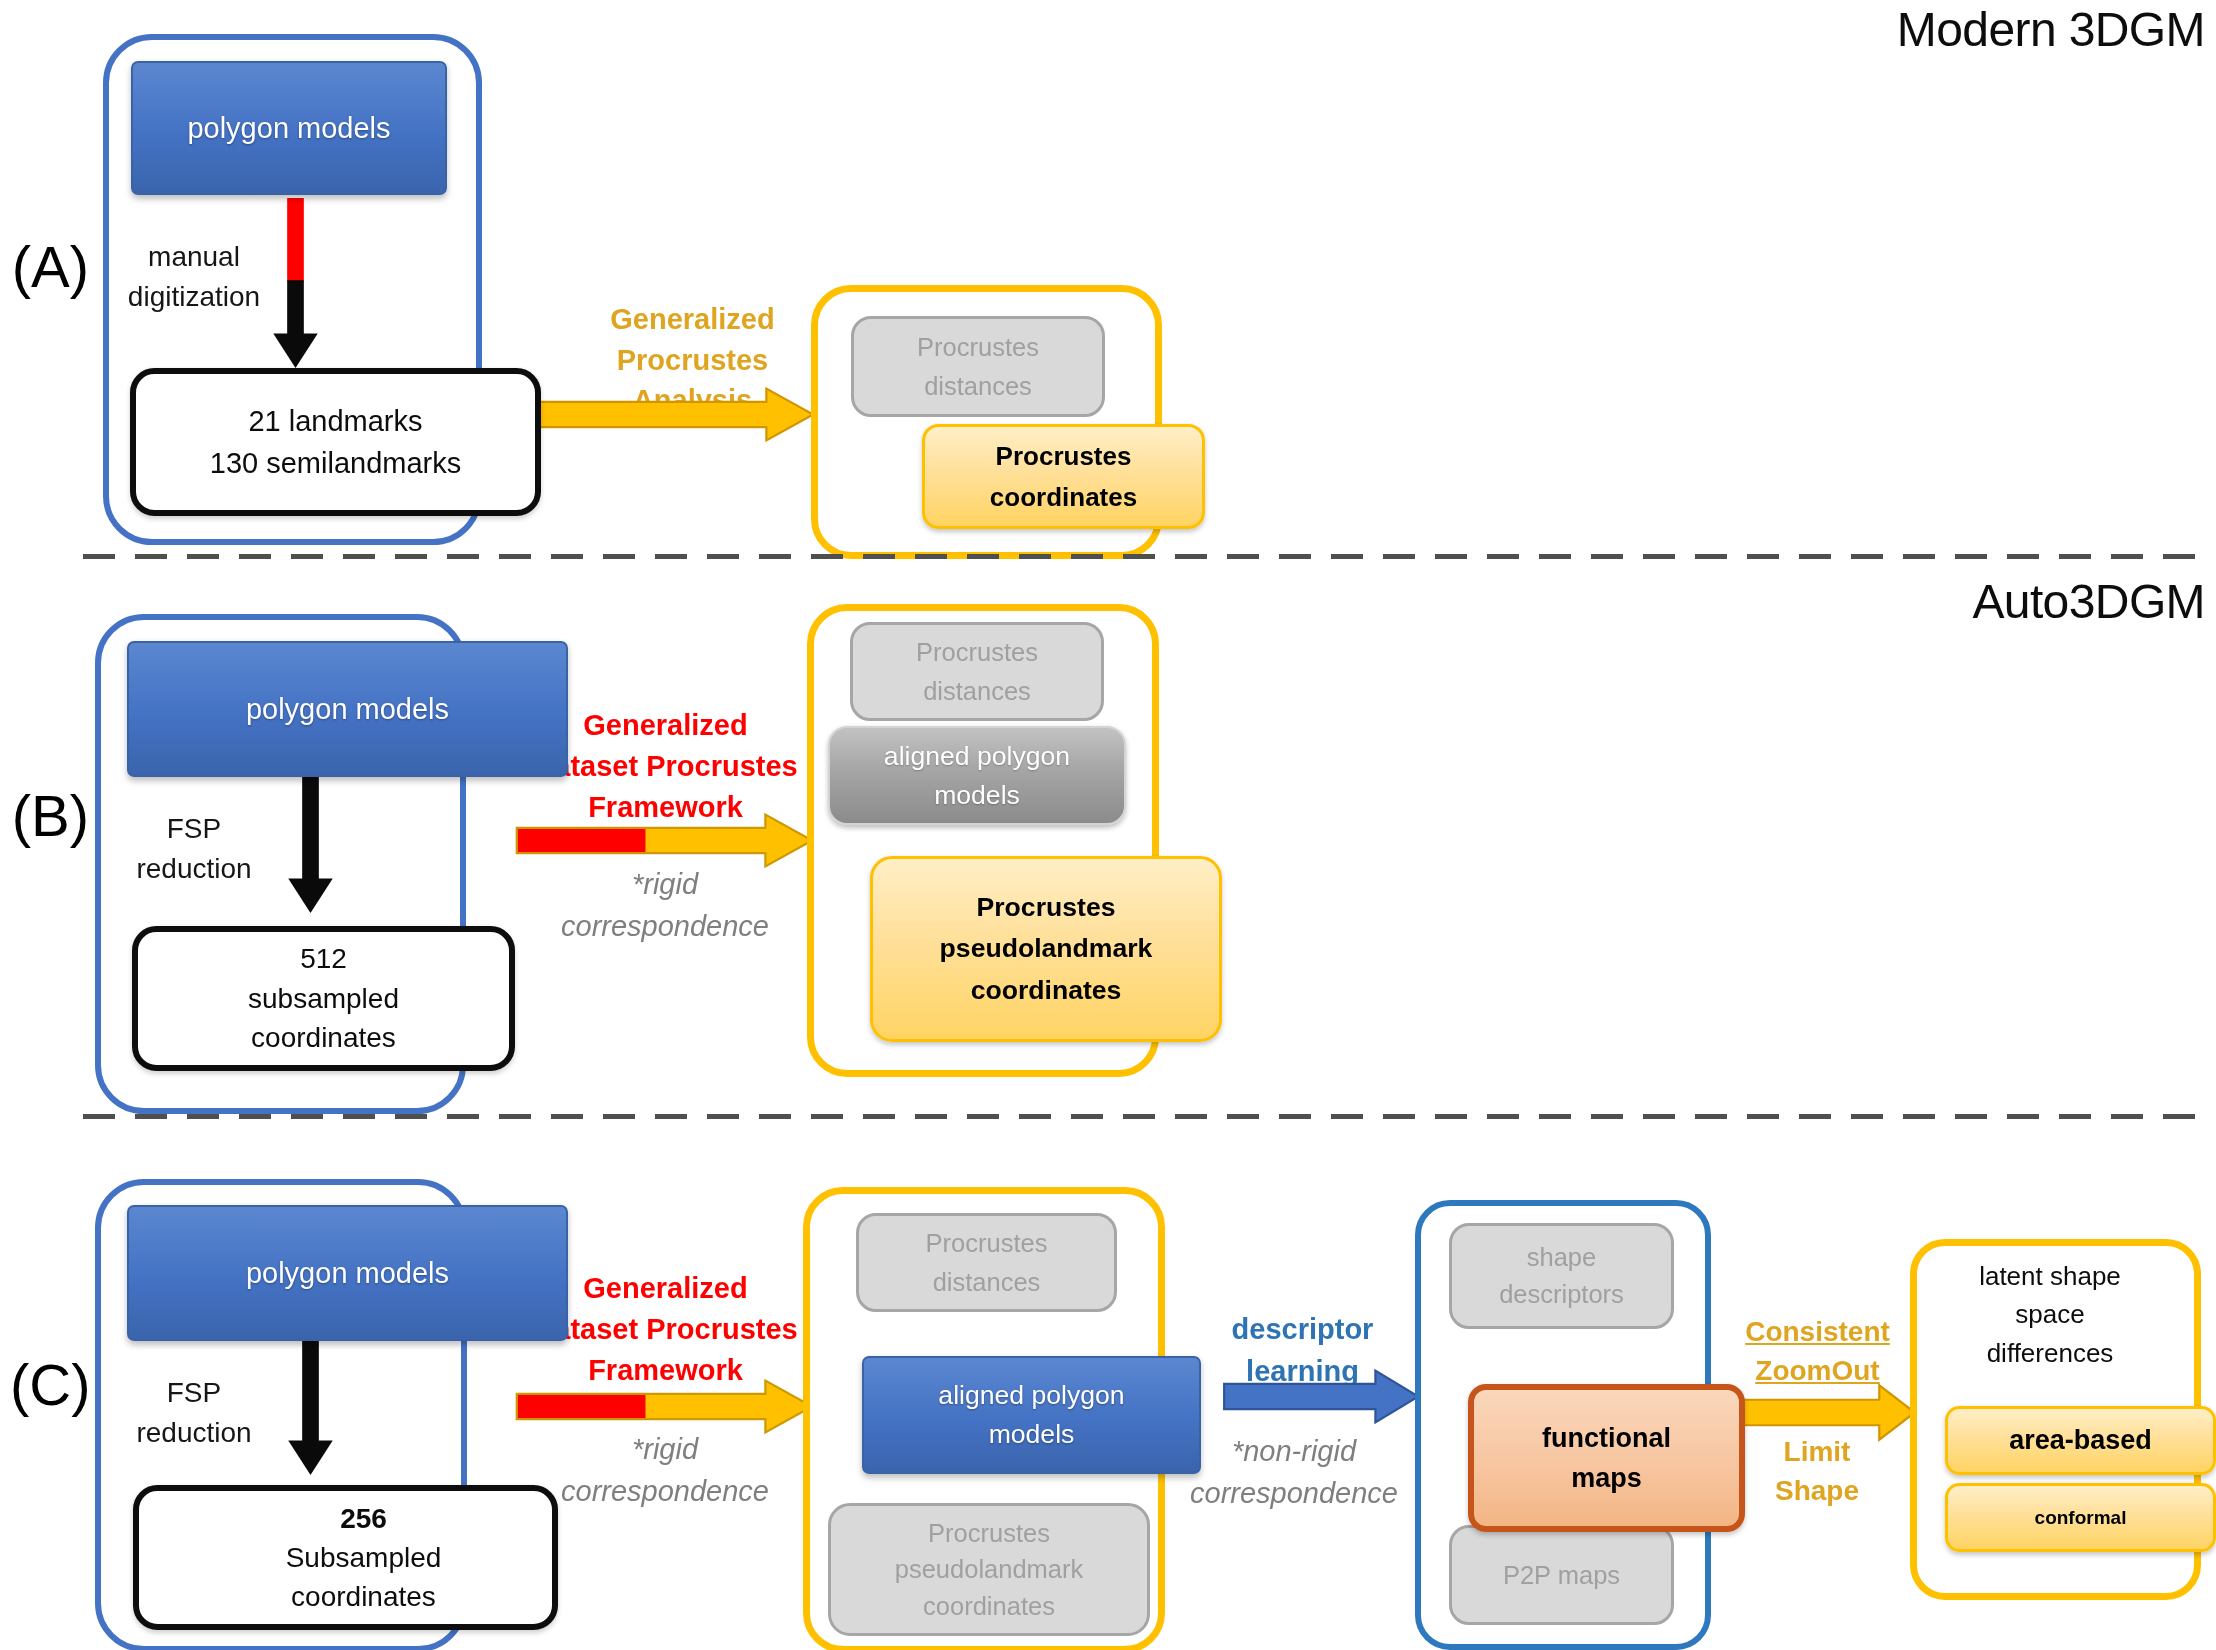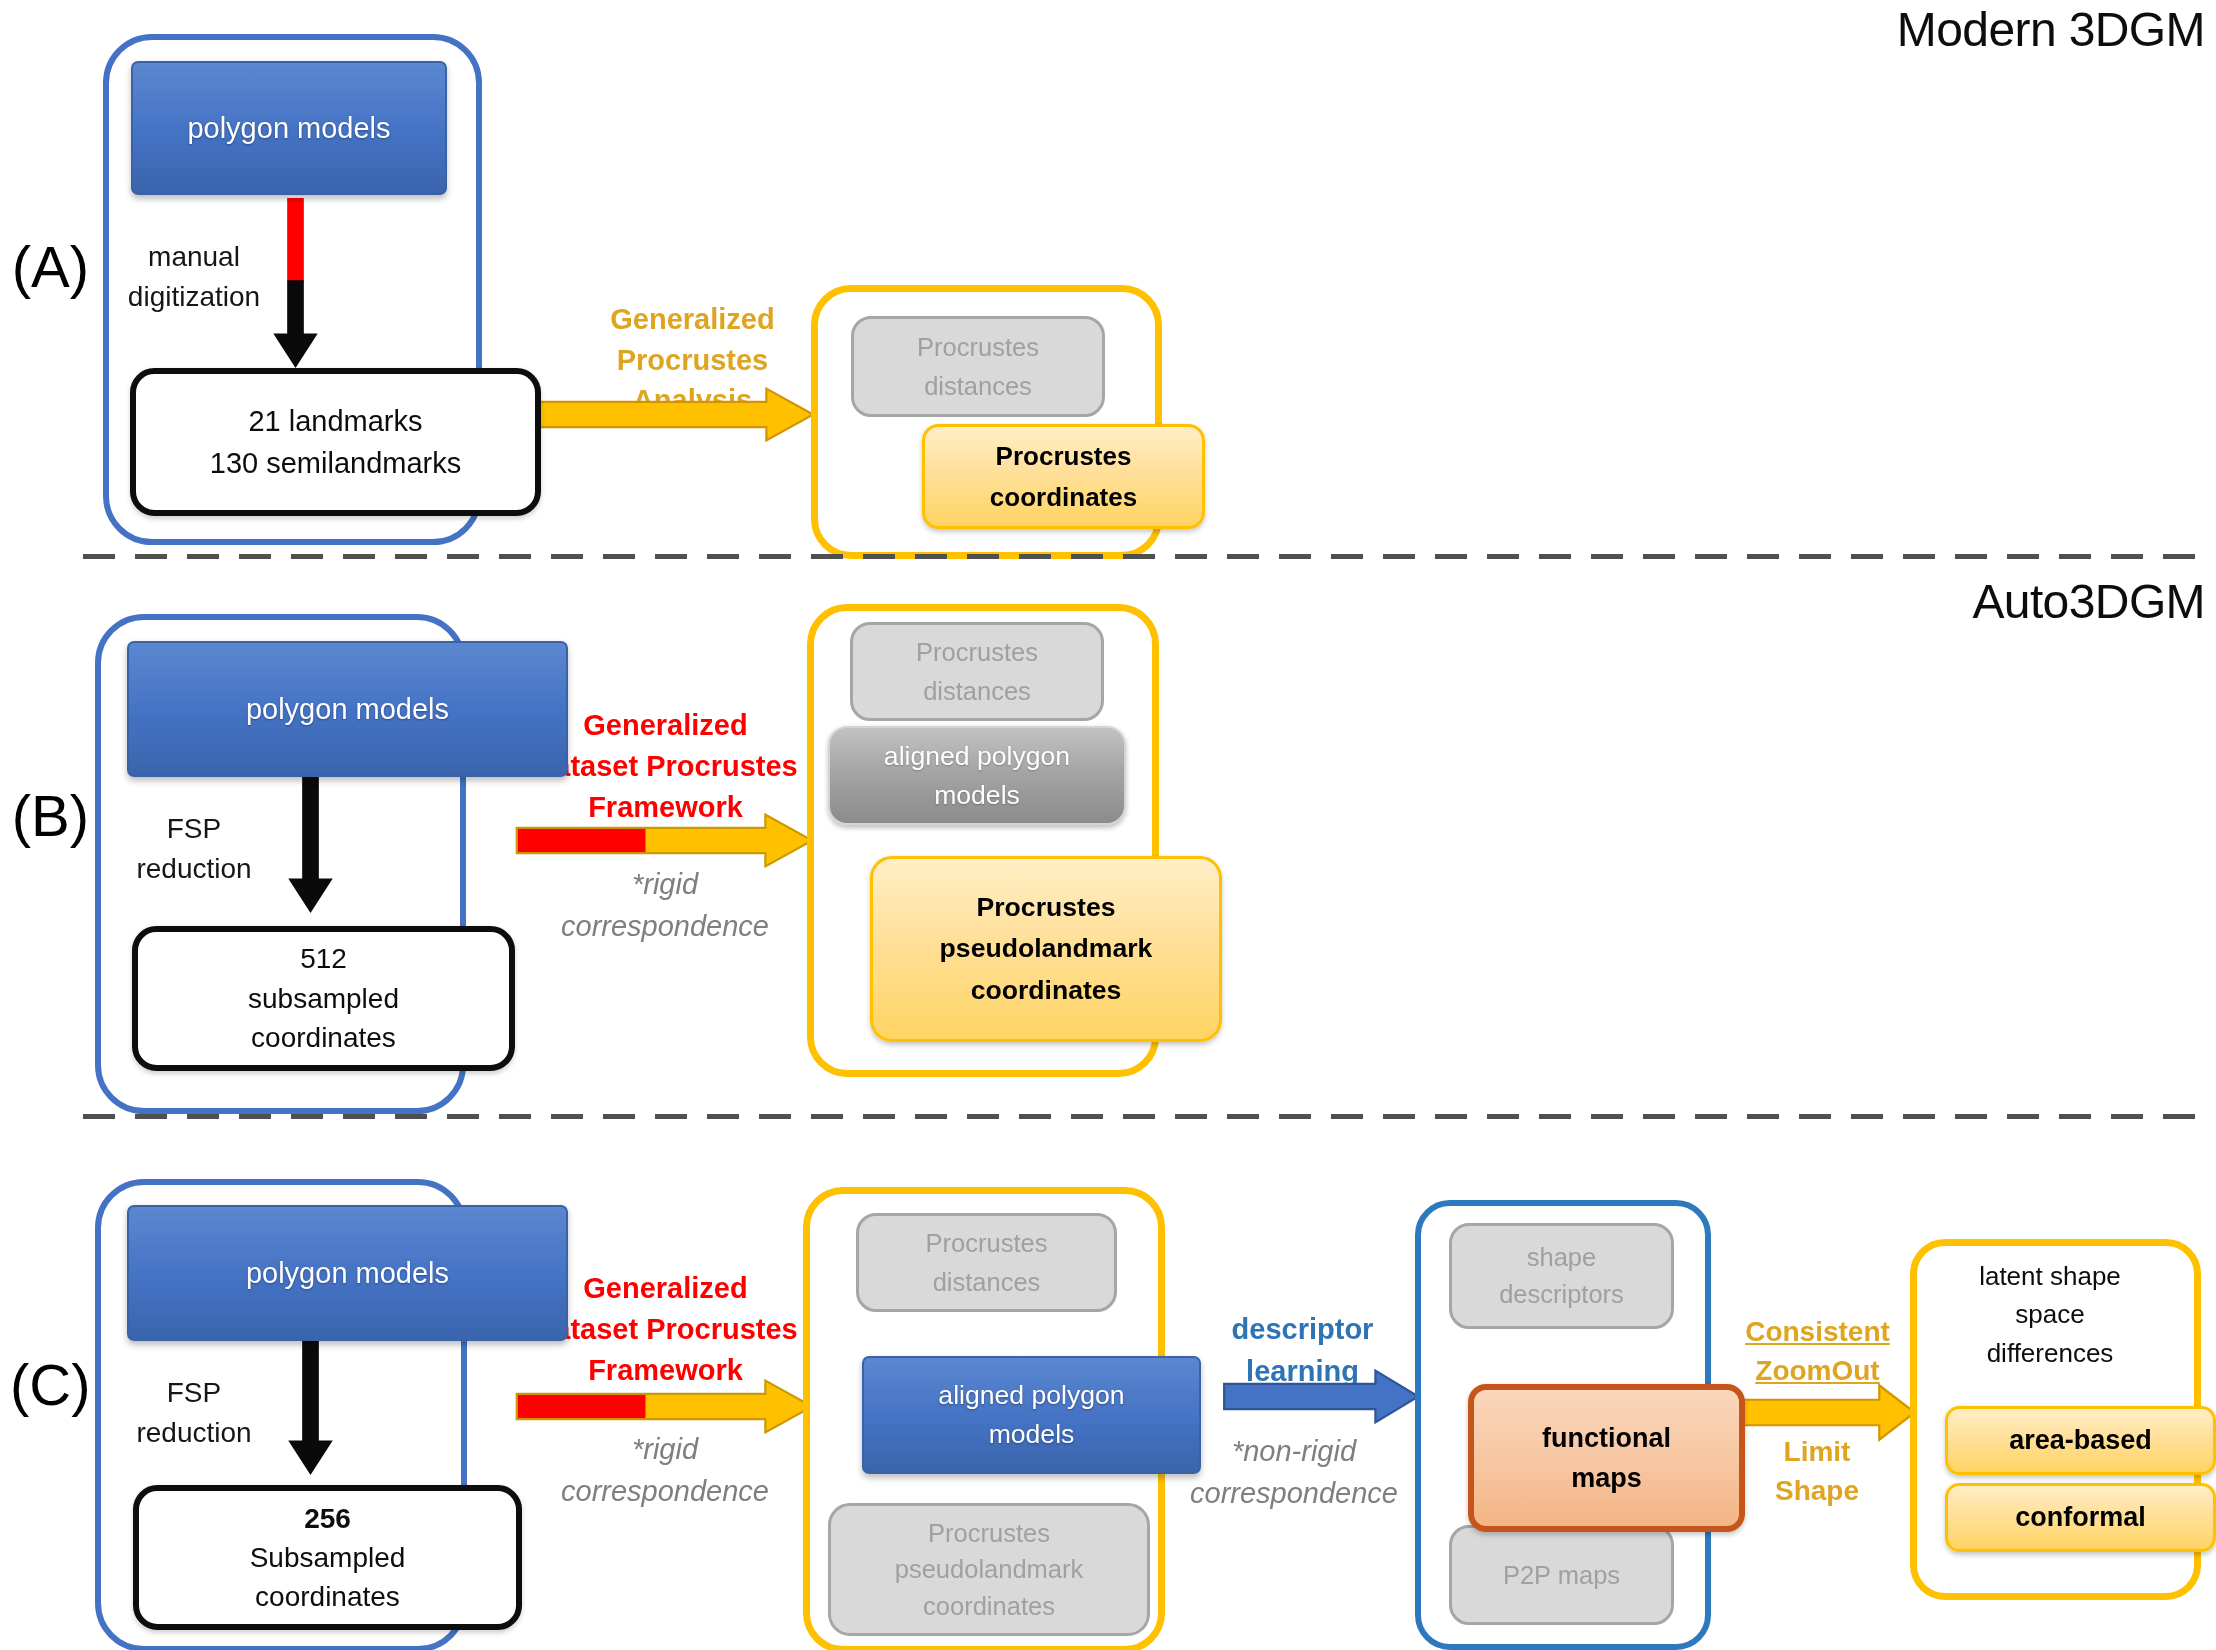--- a/index.html
+++ b/index.html
@@ -136,21 +136,21 @@
   <div class="abs bluebox flexc txt" style="left:127px;top:1205px;width:437px;height:132px;font-size:29px;z-index:4;">polygon models</div>
 
   <div class="abs sidelabel txt" style="left:97px;top:1373px;width:194px;">FSP
 reduction</div>
 
   <svg class="abs" style="left:287px;top:1336px;" width="47" height="139" viewBox="0 0 84 250">
     <rect x="27" y="0" width="30" height="190" fill="#0a0a0a"></rect>
     <polygon points="2,188 82,188 42,250" fill="#0a0a0a"></polygon>
   </svg>
 
-  <div class="abs whitebox flexc" style="left:133px;top:1485px;width:377px;height:133px;z-index:5;">
+  <div class="abs whitebox flexc" style="left:133px;top:1485px;width:377px;height:133px;z-index:5;padding-left:36px;">
     <div class="txt" style="font-size:28px;font-weight:700;line-height:1.4;">256</div>
     <div class="txt" style="font-size:28px;line-height:1.4;">Subsampled
 coordinates</div>
   </div>
 
   <div class="abs arrowlabel-red txt" style="left:488px;top:1268px;width:355px;">Generalized
 Dataset Procrustes
 Framework</div>
 
   <svg class="abs" style="left:514px;top:1379px;" width="302" height="55" viewBox="0 0 545 100">
@@ -204,16 +204,16 @@
 Shape</div>
 
   <div class="abs container" style="left:1910px;top:1239px;width:277px;height:347px;border-width:7.2px;border-color:#FFC000;border-radius:35px;"></div>
 
   <div class="abs goldbox flexc txt" style="left:1945px;top:1406px;width:265px;height:63px;font-size:27px;border-radius:14.4px;z-index:6;">area-based</div>
 
   <div class="abs txt" style="left:1928px;top:1257px;width:244px;font-size:26px;line-height:1.48;color:#0d0d0d;">latent shape
 space
 differences</div>
 
-  <div class="abs goldbox flexc txt" style="left:1945px;top:1483px;width:265px;height:63px;font-size:27px;border-radius:14.4px;z-index:6;">conformal</div>
+  <div class="abs goldbox flexc txt" style="left:1945px;top:1483px;width:265px;height:63px;font-size:19px;border-radius:14.4px;z-index:6;">conformal</div>
 
 </div>
 
 
 </body></html>

